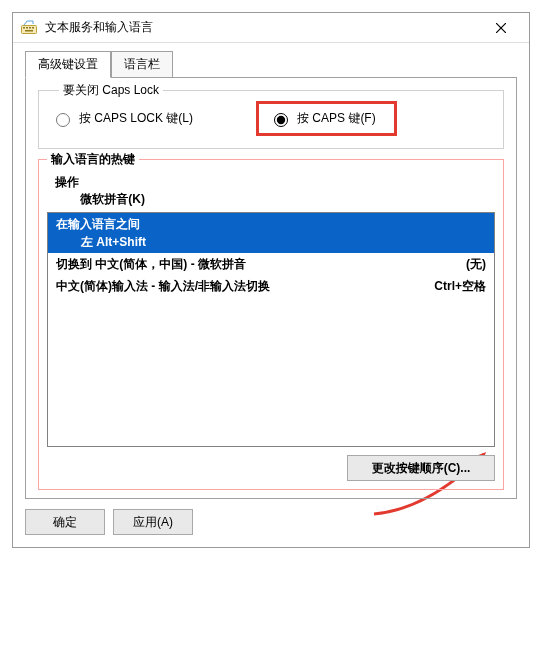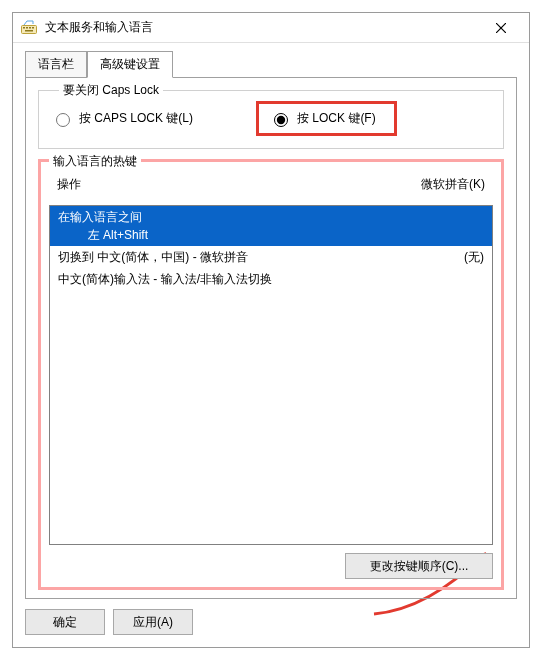--- a/index.html
+++ b/index.html
@@ -6,21 +6,21 @@
   body {
     margin: 0;
     padding: 12px;
     background: #fff;
     font-family: "Microsoft YaHei", "Segoe UI", Tahoma, sans-serif;
     font-size: 12px;
     color: #000;
   }
   .window {
     width: 518px;
-    height: 636px;
+    height: 536px;
     border: 1px solid #9a9a9a;
     background: #fff;
     display: flex;
     flex-direction: column;
     position: relative;
   }
   .titlebar {
     height: 30px;
     display: flex;
     align-items: center;
@@ -105,36 +105,38 @@
   .radio-item.second {
     margin-left: 50px;
     border: 3px solid #e23a2f;
     padding: 6px 18px 6px 10px;
   }
   input[type=radio] {
     width: 14px; height: 14px;
     accent-color: #000;
   }
   .hotkey-section {
-    border: 3px solid #fca5a5;
+    border: 1px solid #fca5a5;
     flex: 1;
     display: flex;
     flex-direction: column;
     position: relative;
     padding: 10px 8px 8px 8px;
+    font-weight: bold;
   }
   .hotkey-label {
     position: absolute;
     top: -9px; left: 8px;
     background: #fff;
     padding: 0 4px;
   }
   .list-header {
     display: flex;
-    padding: 4px 8px 12px 8px;
+    padding: 4px 8px 4px 8px;
+    flex-direction: column;
   }
   .col-action { flex: 1; }
   .col-keys { width: 90px; text-align: right; }
   .listbox {
     flex: 1;
     border: 1px solid #808080;
     background: #fff;
     overflow: auto;
   }
   .list-row {
@@ -201,36 +203,36 @@
       <svg width="10" height="10" viewBox="0 0 10 10">
         <line x1="0" y1="0" x2="10" y2="10" stroke="#000" stroke-width="1.2"></line>
         <line x1="10" y1="0" x2="0" y2="10" stroke="#000" stroke-width="1.2"></line>
       </svg>
     </div>
   </div>
 
   <div class="content">
 
     <div class="tab-row">
+      <div class="tab active">高级键设置</div>
       <div class="tab inactive">语言栏</div>
-      <div class="tab active">高级键设置</div>
     </div>
 
     <div class="tab-panel">
 
       <div class="groupbox">
         <span class="groupbox-label">要关闭 Caps Lock</span>
         <div class="radio-row">
           <label class="radio-item first">
             <input type="radio" name="capsoff" style="">
             <span>按 CAPS LOCK 键(L)</span>
           </label>
           <label class="radio-item second">
             <input type="radio" name="capsoff" checked="" style="">
-            <span>按 LOCK 键(F)</span>
+            <span>按 CAPS 键(F)</span>
           </label>
         </div>
       </div>
 
       <div class="hotkey-section">
         <span class="hotkey-label">输入语言的热键</span>
 
         <div class="list-header">
           <span class="col-action">操作</span>
           <span class="col-keys">微软拼音(K)</span>
@@ -240,20 +242,21 @@
           <div class="list-row selected">
             <span class="col-action">在输入语言之间</span>
             <span class="col-keys">左 Alt+Shift</span>
           </div>
           <div class="list-row">
             <span class="col-action">切换到 中文(简体，中国) - 微软拼音</span>
             <span class="col-keys">(无)</span>
           </div>
           <div class="list-row">
             <span class="col-action">中文(简体)输入法 - 输入法/非输入法切换</span>
+            <span class="col-keys">Ctrl+空格</span>
           </div>
         </div>
 
         <div class="change-seq-row">
           <div class="btn wide">更改按键顺序(C)...</div>
         </div>
       </div>
 
     </div>
   </div>

